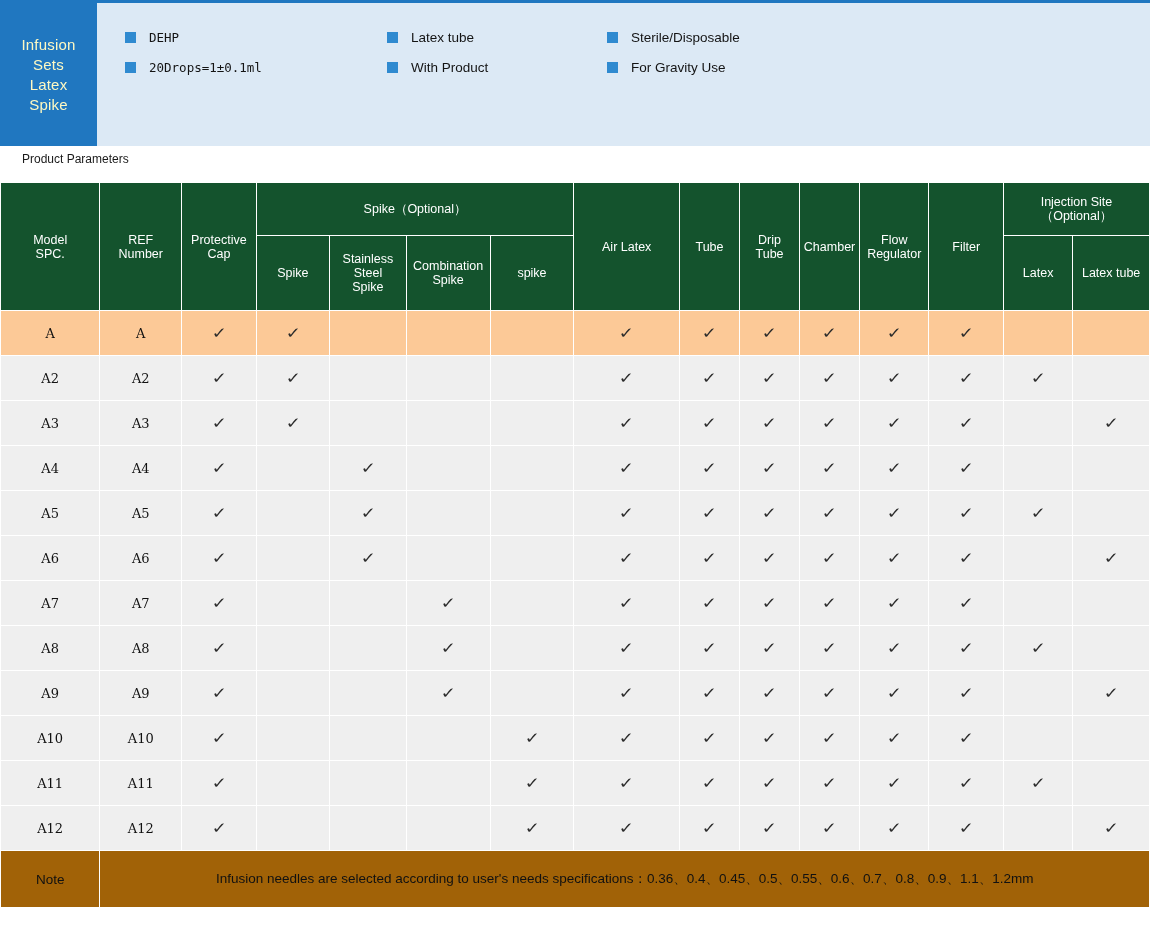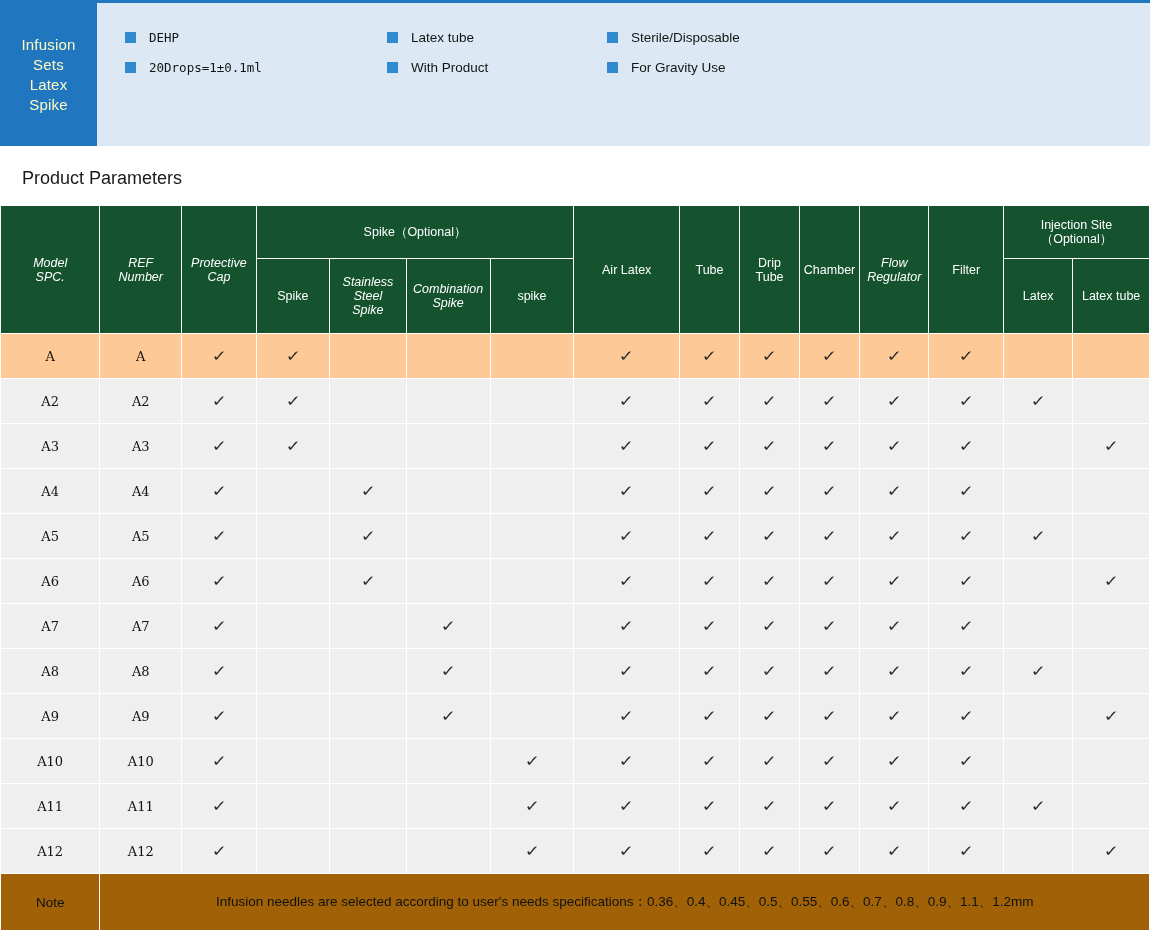--- a/index.html
+++ b/index.html
@@ -59,22 +59,22 @@
   .bullet{
     width:11px;height:11px;
     background:#2f8ad0;
     flex:0 0 11px;
     margin-right:13px;
   }
   .feature-item.mono .flabel{font-family:"DejaVu Sans Mono", monospace;font-size:12.5px;}
 
   
   #section-heading{
-    margin:22px 0 0 22px;
-    font-size:18px;
+    margin:6px 0 0 22px;
+    font-size:12px;
     color:#1a1a1a;
   }
 
   
   #params-table{
     margin-top:16px;
     width:1150px;
     border-collapse:collapse;
     table-layout:fixed;
   }
@@ -84,21 +84,21 @@
     text-align:center;
     vertical-align:middle;
   }
   #params-table thead th{
     background:#14532d;
     color:#ffffff;
     font-weight:normal;
     font-size:12.5px;
     line-height:14px;
   }
-  th.hdr-left{text-align:left;padding-left:9px;font-style:italic;}
+  th.hdr-left{text-align:left;padding-left:9px;}
   th.small{font-size:11.5px;}
   th.h-tall{height:126px;}
   th.h-group{height:52px;}
   th.h-sub{height:74px;}
 
   tbody tr{height:45px;}
   tbody td{
     background:#efefef;
     font-size:13px;
     font-family:"DejaVu Serif", serif;

